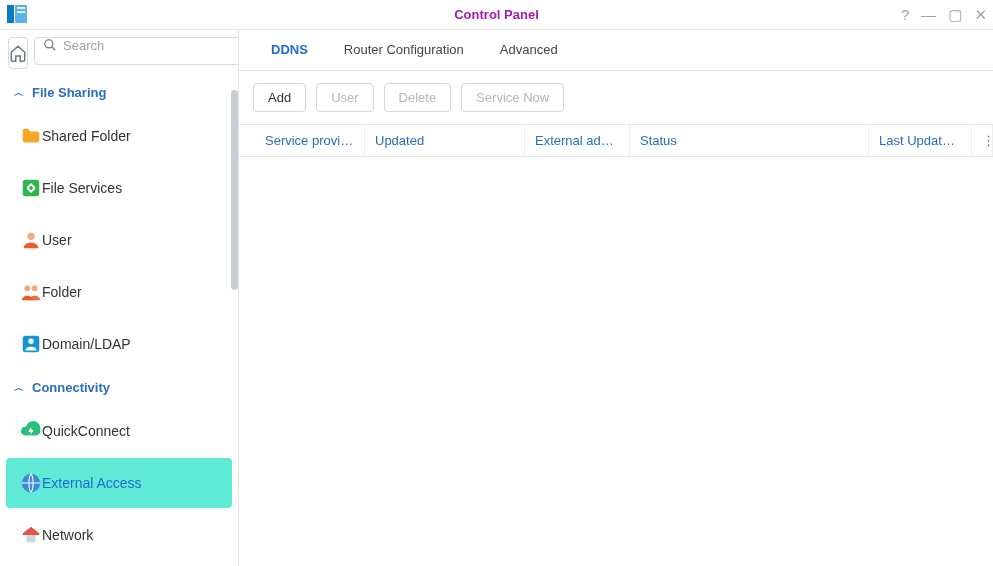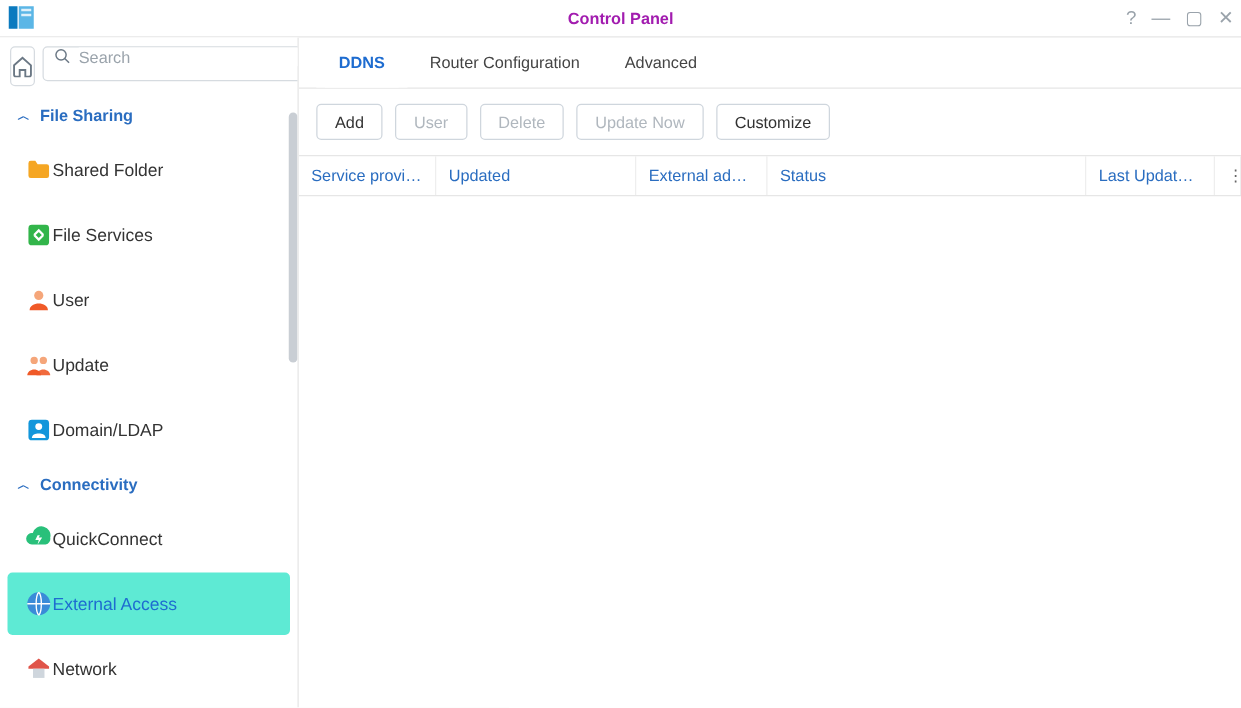--- a/index.html
+++ b/index.html
@@ -29,21 +29,21 @@
     .scrollbar-y { position:absolute; right:0; top:60px; width:7px; height:200px; background:#c9ced4; border-radius:4px; }
     
     .main { flex:1; display:flex; flex-direction:column; }
     .tabs { display:flex; border-bottom:1px solid #e6e6e6; padding:0 14px; }
     .tab { padding:12px 18px 10px; font-size:13px; color:#444; cursor:pointer; border-bottom:3px solid transparent; }
     .tab.active { color:#1e6cd0; font-weight:700; border-bottom:3px solid #fff; position:relative; }
     .tab.active::after { content:""; position:absolute; left:10%; right:10%; bottom:-3px; height:3px; background:#fff; }
     .toolbar { display:flex; gap:10px; padding:12px 14px; }
     .btn { padding:6px 14px; border:1px solid #cfd6dd; border-radius:4px; background:#fff; font-size:13px; color:#333; cursor:pointer; }
     .btn.disabled { color:#b0b7be; cursor:default; }
-    .grid-header { display:flex; border-top:1px solid #e6e6e6; border-bottom:1px solid #e6e6e6; font-size:13px; color:#2a6dc0; }
+    .grid-header { display:flex; border-top:1px solid #e6e6e6; border-bottom:1px solid #e6e6e6; font-size:13px; color:#2a6dc0;padding-left:16px; }
     .grid-header .col { padding:8px 10px; border-right:1px solid #eee; white-space:nowrap; overflow:hidden; text-overflow:ellipsis; }
     .grid-header .c1 { width:110px; }
     .grid-header .c2 { width:160px; }
     .grid-header .c3 { width:105px; }
     .grid-header .c4 { flex:1; }
     .grid-header .c5 { width:103px; }
     .grid-header .more { width:20px; text-align:center; color:#666; cursor:pointer; }
     .grid-body { flex:1; }
     
     svg { display:block; }
@@ -122,21 +122,21 @@
         </li>
         <li class="nav-item">
           <span class="ic">
             <svg width="22" height="22" viewBox="0 0 24 24">
                 <circle cx="8" cy="8" r="3.2" fill="#f5a67a"></circle>
                 <circle cx="16" cy="8" r="3.2" fill="#f5a67a"></circle>
                 <path d="M2 21c0-3 3-5 6-5s6 2 6 5" fill="#f05a28"></path>
                 <path d="M10 21c0-3 3-5 6-5s6 2 6 5" fill="#f05a28" opacity="0.9"></path>
               </svg>
           </span>
-          <span>Update</span>
+          <span>Folder</span>
         </li>
         <li class="nav-item">
           <span class="ic">
             <svg width="22" height="22" viewBox="0 0 24 24">
                 <rect x="3" y="3" width="18" height="18" rx="3" fill="#1296db"></rect>
                 <circle cx="12" cy="9" r="3" fill="#fff"></circle>
                 <path d="M6 19c0-3 3-4 6-4s6 1 6 4" fill="#fff"></path>
               </svg>
           </span>
           <span>Domain/LDAP</span>
@@ -188,22 +188,21 @@
       <div class="tabs">
         <div class="tab active">DDNS</div>
         <div class="tab">Router Configuration</div>
         <div class="tab">Advanced</div>
       </div>
 
       <div class="toolbar">
         <button class="btn">Add</button>
         <button class="btn disabled">User</button>
         <button class="btn disabled">Delete</button>
-        <button class="btn disabled">Update Now</button>
-        <button class="btn">Customize</button>
+        <button class="btn disabled">Service Now</button>
       </div>
 
       <div class="grid-header">
         <div class="col c1">Service provid…</div>
         <div class="col c2">Updated</div>
         <div class="col c3">External add…</div>
         <div class="col c4">Status</div>
         <div class="col c5">Last Updated …</div>
         <div class="col more">⋮</div>
       </div>

